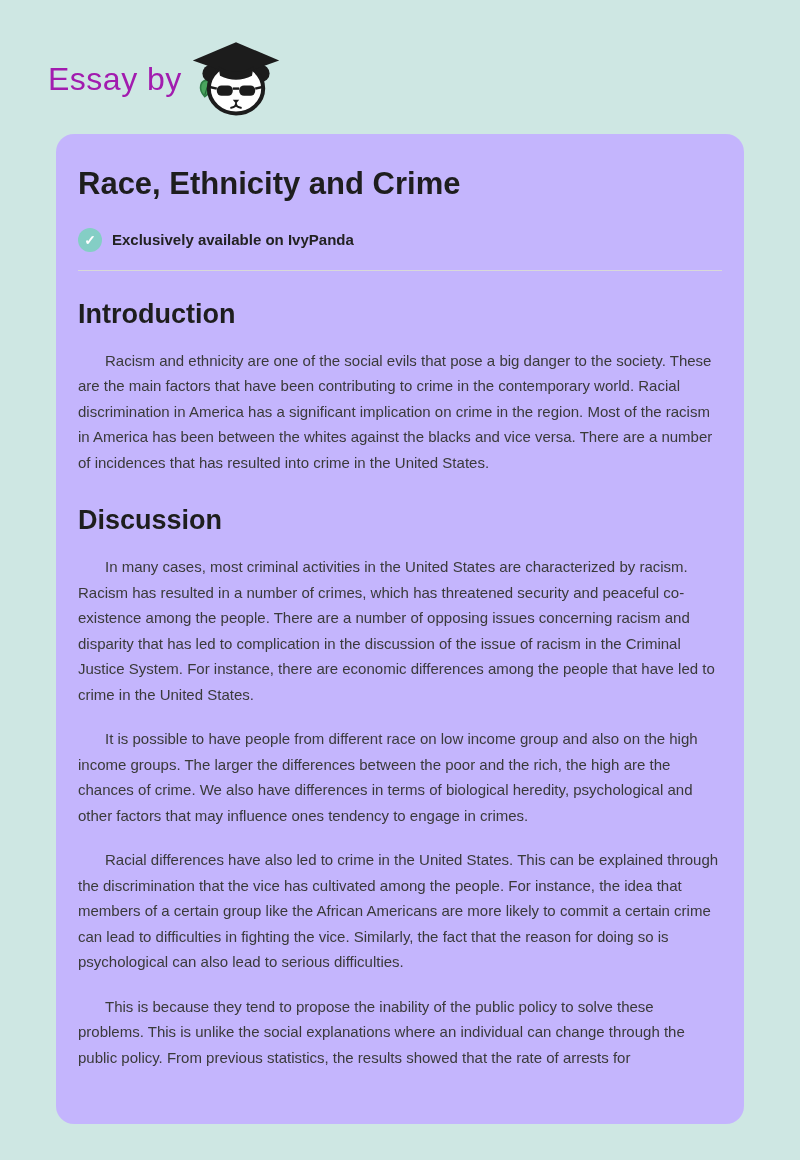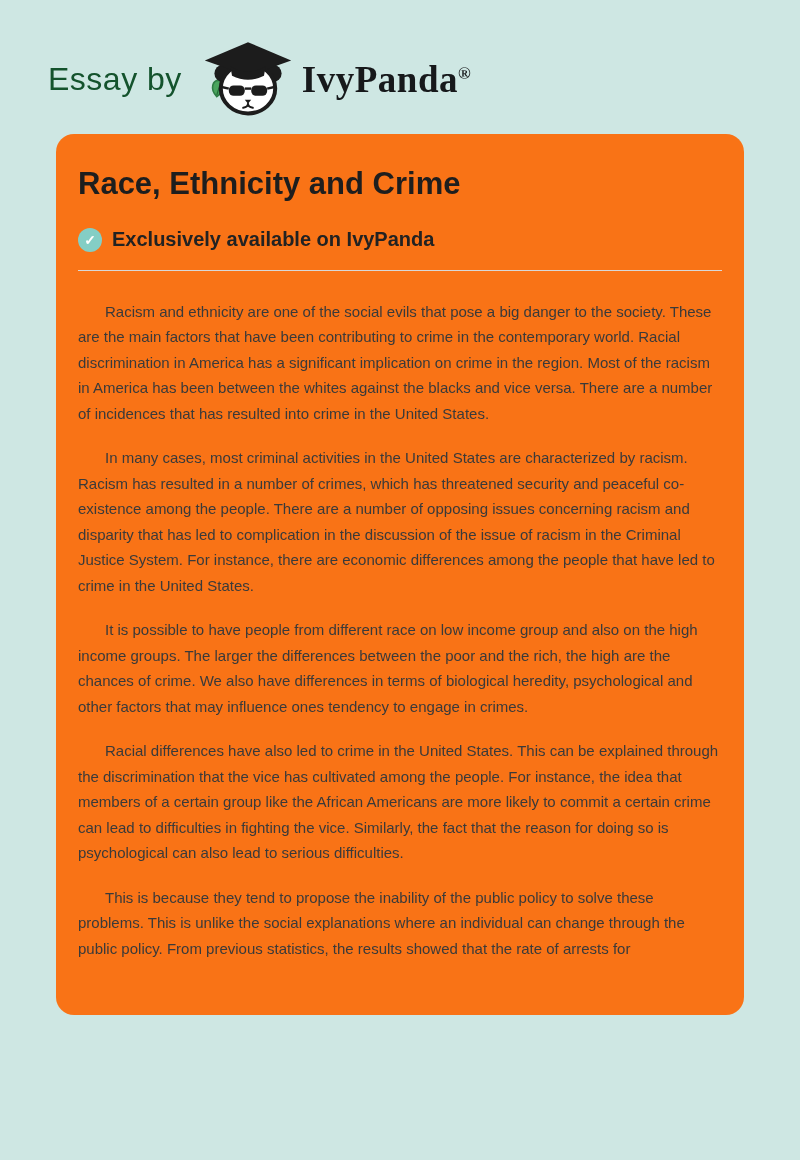--- a/index.html
+++ b/index.html
@@ -14,23 +14,23 @@
 
   
   .page-header {
     display: flex;
     align-items: center;
     padding: 36px 0 0 48px;
     height: 122px;
   }
   .essay-by {
     font-size: 32px;
-    color: #14532d;
+    color: #a21caf;
     letter-spacing: 0.5px;
-    margin-right: 18px;
+    margin-right: 6px;
   }
   .logo-wrap { display: flex; align-items: center; }
   .logo-wrap svg { width: 96px; height: 82px; display: block; }
   .brand {
     font-family: "Liberation Serif", serif;
     font-weight: bold;
     font-size: 37px;
     color: #17191b;
     margin-left: 6px;
     letter-spacing: 0.5px;
@@ -38,21 +38,21 @@
   .brand sup {
     font-size: 17px;
     font-weight: bold;
     vertical-align: super;
     line-height: 0;
   }
 
   
   .essay-card {
     margin: 12px 56px 0 56px;
-    background: #f97316;
+    background: #c4b5fd;
     border-radius: 18px;
     padding: 32px 22px 46px 22px;
   }
   .essay-title {
     font-size: 31px;
     font-weight: bold;
     color: #1e1e1e;
     margin: 0 0 26px 0;
     line-height: 1.15;
   }
@@ -69,21 +69,21 @@
     color: #ffffff;
     display: inline-flex;
     align-items: center;
     justify-content: center;
     font-size: 14px;
     font-weight: bold;
     margin-right: 10px;
     flex: 0 0 auto;
   }
   .badge-label {
-    font-size: 20px;
+    font-size: 15px;
     font-weight: bold;
     color: #222222;
     text-align: right;
   }
   .divider {
     border: none;
     border-top: 1px solid #d8d8d8;
     margin: 0 0 28px 0;
   }
   .section-heading {
@@ -127,32 +127,33 @@
       <rect x="64" y="58" width="20" height="13" rx="6" fill="#1c1c1c"></rect>
       <line x1="56" y1="62" x2="64" y2="62" stroke="#1c1c1c" stroke-width="3"></line>
       <line x1="27" y1="60" x2="36" y2="62" stroke="#1c1c1c" stroke-width="3"></line>
       <line x1="84" y1="62" x2="93" y2="60" stroke="#1c1c1c" stroke-width="3"></line>
 
       <path d="M56,76 h8 l-4,5 z" fill="#1c1c1c"></path>
       <path d="M60,81 q0,4 -6,5 M60,81 q0,4 6,5" stroke="#1c1c1c" stroke-width="2.5" fill="none" stroke-linecap="round"></path>
     </svg>
   </span>
 
-  <span class="brand"><span>IvyPanda</span><sup>®</sup></span>
 </header>
 
 <main class="essay-card">
   <h1 class="essay-title">Race, Ethnicity and Crime</h1>
 
   <div class="badge-row">
     <span class="check-circle">✓</span>
     <span class="badge-label">Exclusively available on IvyPanda</span>
   </div>
 
   <hr class="divider">
 
+  <h2 class="section-heading">Introduction</h2>
   <p>Racism and ethnicity are one of the social evils that pose a big danger to the society. These are the main factors that have been contributing to crime in the contemporary world. Racial discrimination in America has a significant implication on crime in the region. Most of the racism in America has been between the whites against the blacks and vice versa. There are a number of incidences that has resulted into crime in the United States.</p>
 
+  <h2 class="section-heading spaced">Discussion</h2>
   <p>In many cases, most criminal activities in the United States are characterized by racism. Racism has resulted in a number of crimes, which has threatened security and peaceful co-existence among the people. There are a number of opposing issues concerning racism and disparity that has led to complication in the discussion of the issue of racism in the Criminal Justice System. For instance, there are economic differences among the people that have led to crime in the United States.</p>
   <p>It is possible to have people from different race on low income group and also on the high income groups. The larger the differences between the poor and the rich, the high are the chances of crime. We also have differences in terms of biological heredity, psychological and other factors that may influence ones tendency to engage in crimes.</p>
   <p>Racial differences have also led to crime in the United States. This can be explained through the discrimination that the vice has cultivated among the people. For instance, the idea that members of a certain group like the African Americans are more likely to commit a certain crime can lead to difficulties in fighting the vice. Similarly, the fact that the reason for doing so is psychological can also lead to serious difficulties.</p>
   <p>This is because they tend to propose the inability of the public policy to solve these problems. This is unlike the social explanations where an individual can change through the public policy. From previous statistics, the results showed that the rate of arrests for</p>
 </main>
 
 </body></html>

